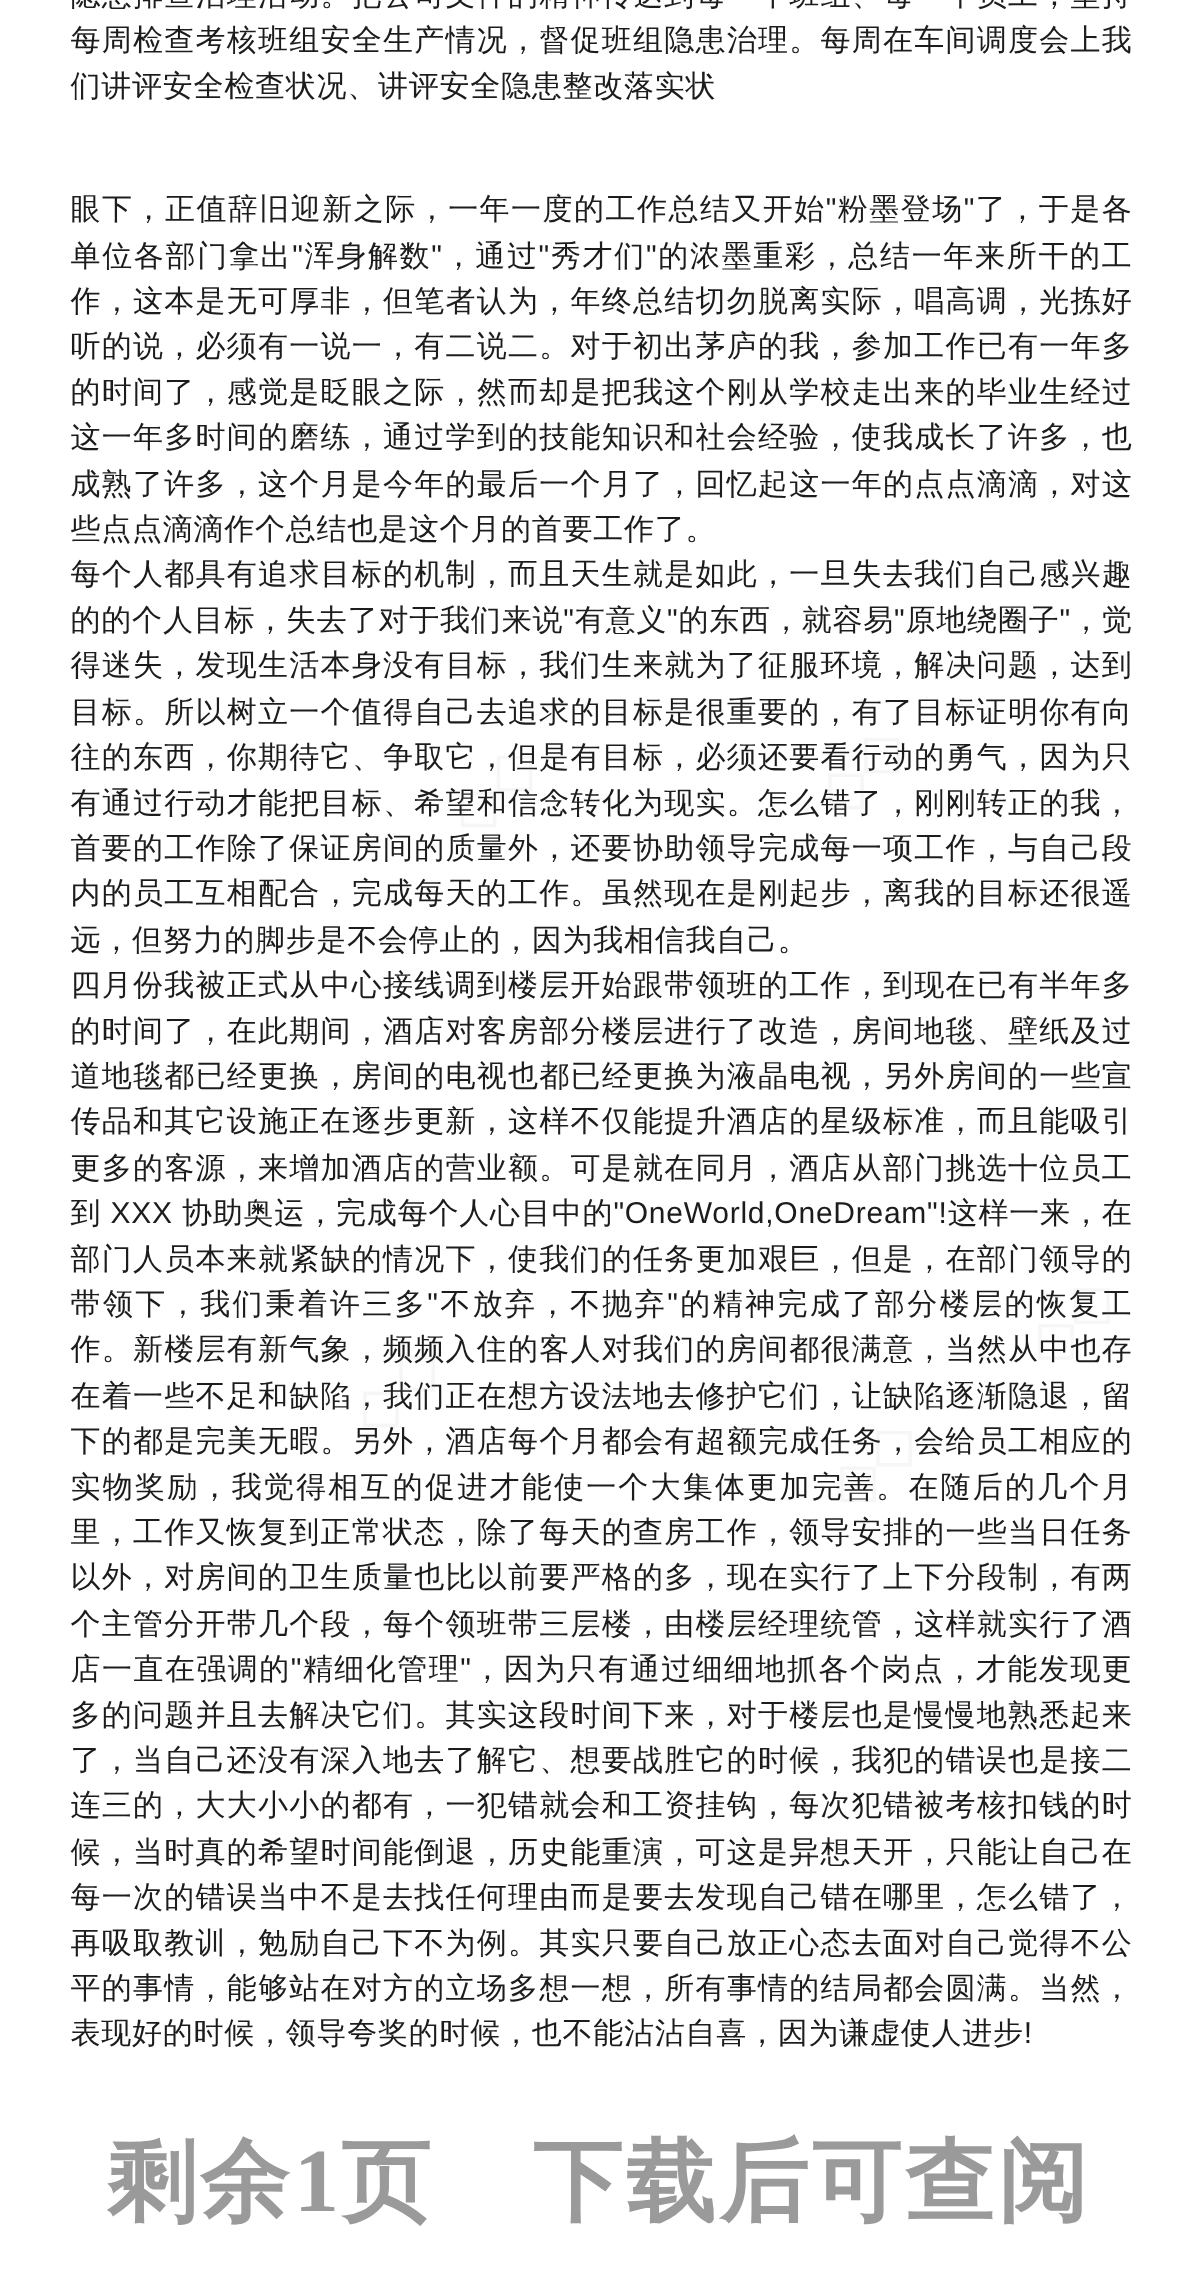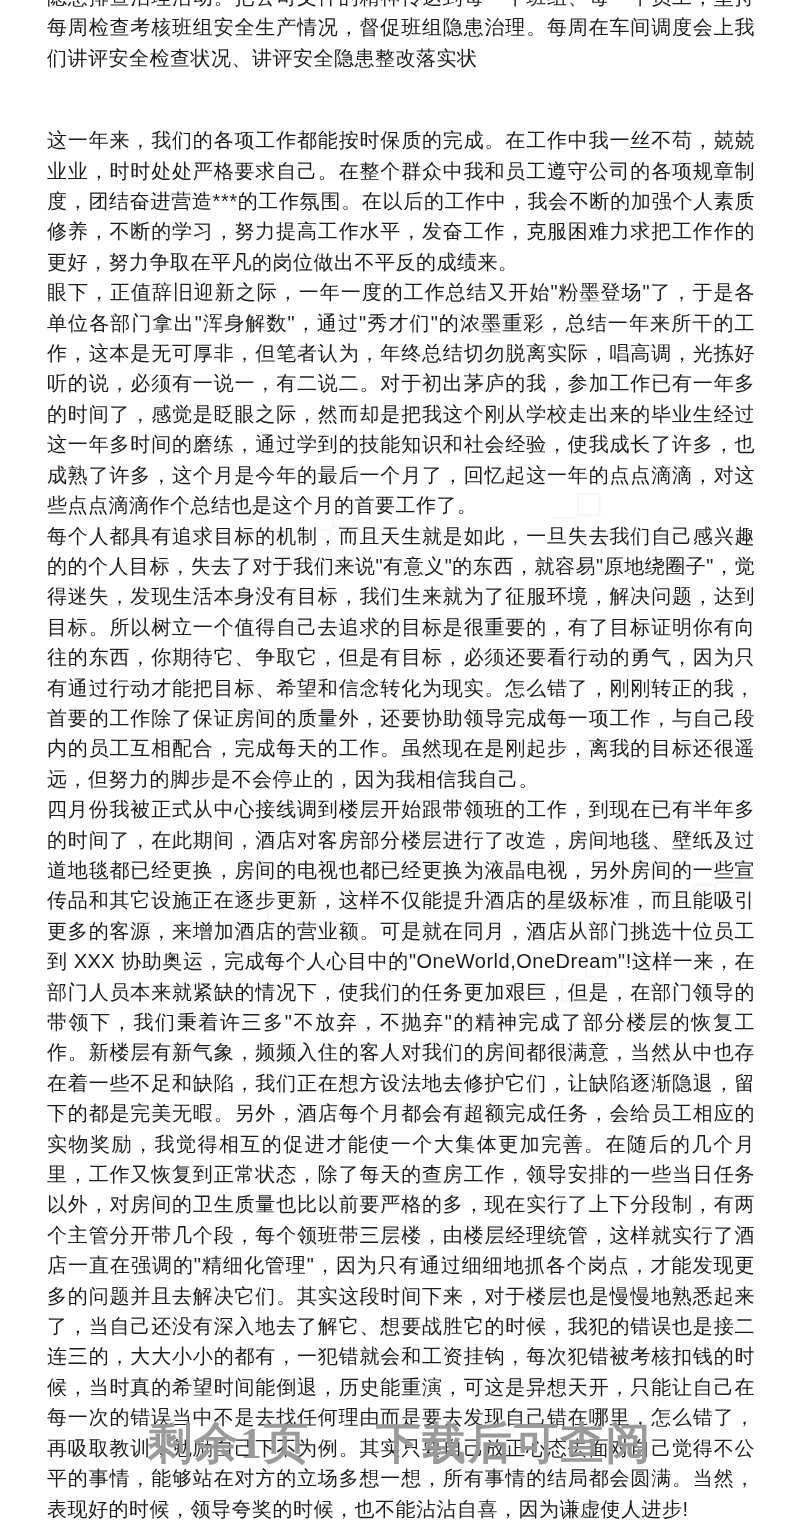--- a/index.html
+++ b/index.html
@@ -37,21 +37,21 @@
     height: 52px; 
   }
   .footer-banner {
     position: absolute;
     left: 0;
     top: 1414px;
     width: 800px;
     text-align: center;
     font-family: "Liberation Serif", "DejaVu Serif", serif;
     font-weight: bold;
-    font-size: 44px;
+    font-size: 60px;
     color: #9a9a9a;
     letter-spacing: 2px;
     white-space: nowrap;
   }
   .footer-banner .gap {
     display: inline-block;
     width: 66px;
   }
   .watermark {
     position: absolute;
@@ -69,21 +69,20 @@
   .wm5 { left: 548px; top: 950px; }
 </style>
 </head>
 <body>
 
 <div class="doc">
   <p class="para clip-top">隐患排查治理活动。把公司文件的精神传达到每一个班组、每一个员工，坚持每周检查考核班组安全生产情况，督促班组隐患治理。每周在车间调度会上我们讲评安全检查状况、讲评安全隐患整改落实状</p>
 
   <div class="page-gap"></div>
 
-  <p class="para">这一年来，我们的各项工作都能按时保质的完成。在工作中我一丝不苟，兢兢业业，时时处处严格要求自己。在整个群众中我和员工遵守公司的各项规章制度，团结奋进营造***的工作氛围。在以后的工作中，我会不断的加强个人素质修养，不断的学习，努力提高工作水平，发奋工作，克服困难力求把工作作的更好，努力争取在平凡的岗位做出不平反的成绩来。</p>
   <p class="para">眼下，正值辞旧迎新之际，一年一度的工作总结又开始"粉墨登场"了，于是各单位各部门拿出"浑身解数"，通过"秀才们"的浓墨重彩，总结一年来所干的工作，这本是无可厚非，但笔者认为，年终总结切勿脱离实际，唱高调，光拣好听的说，必须有一说一，有二说二。对于初出茅庐的我，参加工作已有一年多的时间了，感觉是眨眼之际，然而却是把我这个刚从学校走出来的毕业生经过这一年多时间的磨练，通过学到的技能知识和社会经验，使我成长了许多，也成熟了许多，这个月是今年的最后一个月了，回忆起这一年的点点滴滴，对这些点点滴滴作个总结也是这个月的首要工作了。</p>
   <p class="para">每个人都具有追求目标的机制，而且天生就是如此，一旦失去我们自己感兴趣的的个人目标，失去了对于我们来说"有意义"的东西，就容易"原地绕圈子"，觉得迷失，发现生活本身没有目标，我们生来就为了征服环境，解决问题，达到目标。所以树立一个值得自己去追求的目标是很重要的，有了目标证明你有向往的东西，你期待它、争取它，但是有目标，必须还要看行动的勇气，因为只有通过行动才能把目标、希望和信念转化为现实。怎么错了，刚刚转正的我，首要的工作除了保证房间的质量外，还要协助领导完成每一项工作，与自己段内的员工互相配合，完成每天的工作。虽然现在是刚起步，离我的目标还很遥远，但努力的脚步是不会停止的，因为我相信我自己。</p>
   <p class="para">四月份我被正式从中心接线调到楼层开始跟带领班的工作，到现在已有半年多的时间了，在此期间，酒店对客房部分楼层进行了改造，房间地毯、壁纸及过道地毯都已经更换，房间的电视也都已经更换为液晶电视，另外房间的一些宣传品和其它设施正在逐步更新，这样不仅能提升酒店的星级标准，而且能吸引更多的客源，来增加酒店的营业额。可是就在同月，酒店从部门挑选十位员工到 XXX 协助奥运，完成每个人心目中的"OneWorld,OneDream"!这样一来，在部门人员本来就紧缺的情况下，使我们的任务更加艰巨，但是，在部门领导的带领下，我们秉着许三多"不放弃，不抛弃"的精神完成了部分楼层的恢复工作。新楼层有新气象，频频入住的客人对我们的房间都很满意，当然从中也存在着一些不足和缺陷，我们正在想方设法地去修护它们，让缺陷逐渐隐退，留下的都是完美无暇。另外，酒店每个月都会有超额完成任务，会给员工相应的实物奖励，我觉得相互的促进才能使一个大集体更加完善。在随后的几个月里，工作又恢复到正常状态，除了每天的查房工作，领导安排的一些当日任务以外，对房间的卫生质量也比以前要严格的多，现在实行了上下分段制，有两个主管分开带几个段，每个领班带三层楼，由楼层经理统管，这样就实行了酒店一直在强调的"精细化管理"，因为只有通过细细地抓各个岗点，才能发现更多的问题并且去解决它们。其实这段时间下来，对于楼层也是慢慢地熟悉起来了，当自己还没有深入地去了解它、想要战胜它的时候，我犯的错误也是接二连三的，大大小小的都有，一犯错就会和工资挂钩，每次犯错被考核扣钱的时候，当时真的希望时间能倒退，历史能重演，可这是异想天开，只能让自己在每一次的错误当中不是去找任何理由而是要去发现自己错在哪里，怎么错了，再吸取教训，勉励自己下不为例。其实只要自己放正心态去面对自己觉得不公平的事情，能够站在对方的立场多想一想，所有事情的结局都会圆满。当然，表现好的时候，领导夸奖的时候，也不能沾沾自喜，因为谦虚使人进步!</p>
 
 </div>
 
 <span class="watermark wm1">◇◇</span>
 <span class="watermark wm2">◇◇</span>
 <span class="watermark wm3">◇◇</span>
 <span class="watermark wm4">◇◇</span>

